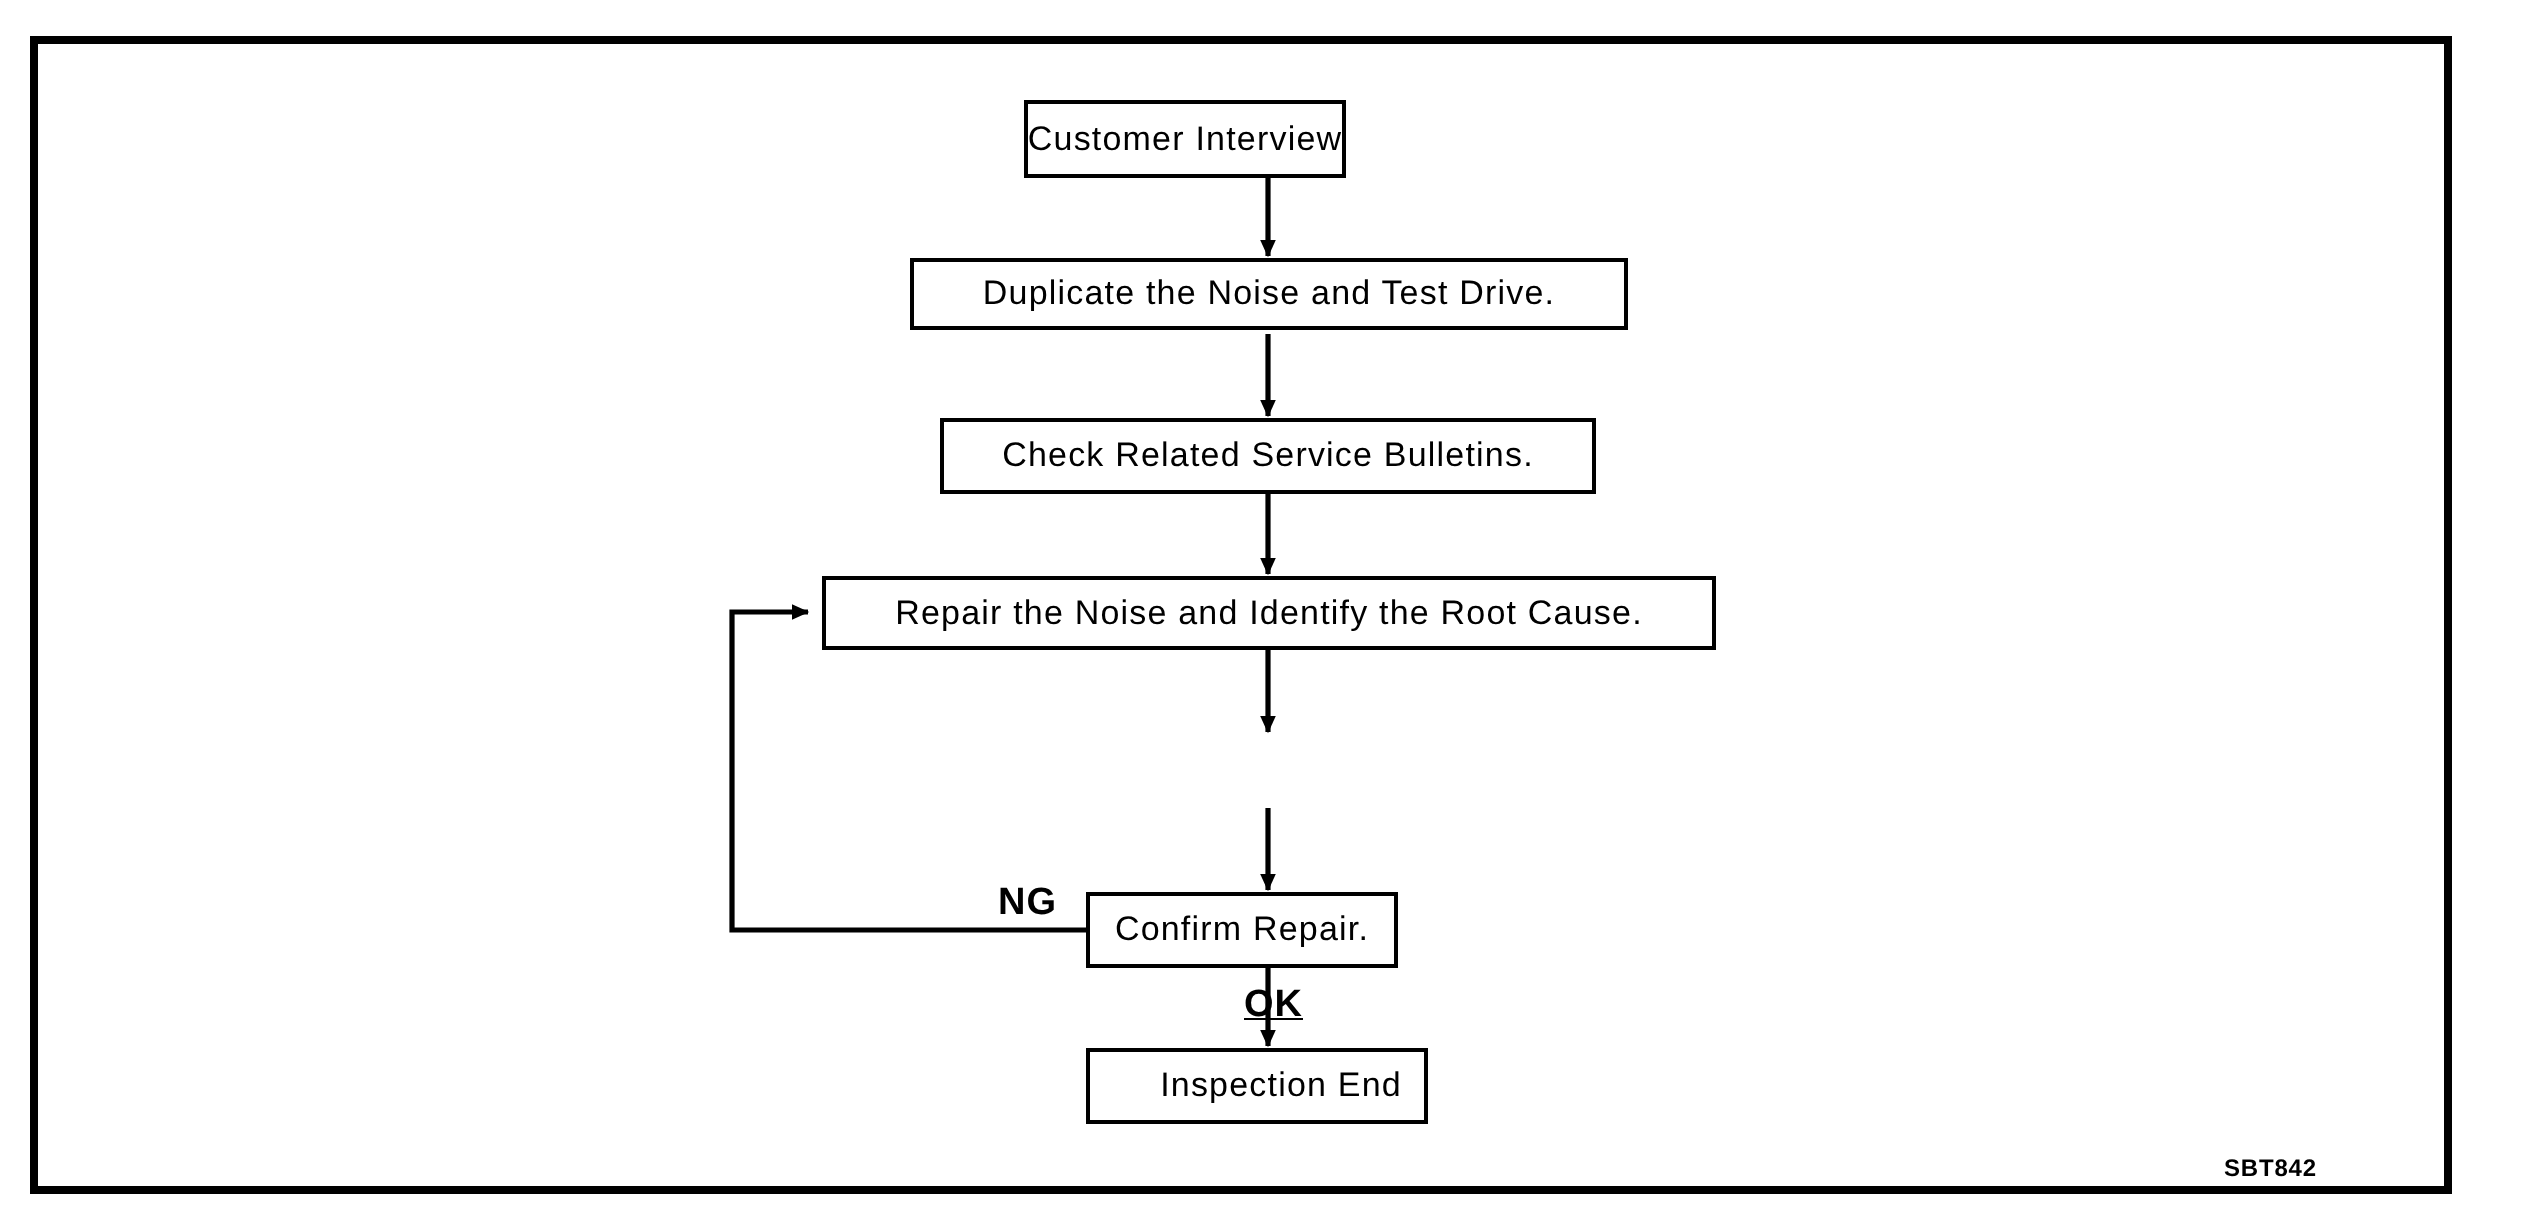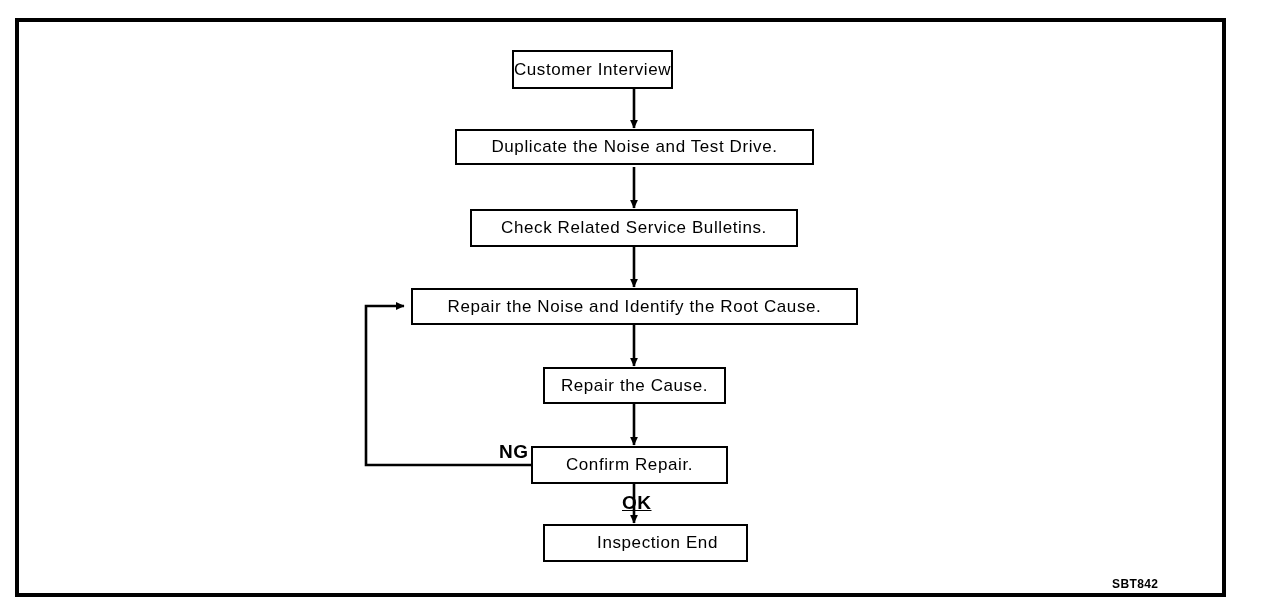--- a/index.html
+++ b/index.html
@@ -108,29 +108,26 @@
   </div>
 
   <div class="node-box" style="left:470px; top:209px; width:328px; height:38px;">
     <span>Check Related Service Bulletins.</span>
   </div>
 
   <div class="node-box" style="left:411px; top:288px; width:447px; height:37px;">
     <span>Repair the Noise and Identify the Root Cause.</span>
   </div>
 
-  <div class="node-box" style="left:543px; top:367px; width:183px; height:37px;">
-    <span>Repair the Cause.</span>
-  </div>
 
-  <div class="node-box" style="left:531px; top:446px; width:197px; height:38px;">
+  <div class="node-box" style="left:543px; top:446px; width:156px; height:38px;">
     <span>Confirm Repair.</span>
   </div>
 
-  <div class="node-box" style="left:543px; top:524px; width:205px; height:38px;padding-left:24px;">
+  <div class="node-box" style="left:543px; top:524px; width:171px; height:38px;padding-left:24px;">
     <span>Inspection End</span>
   </div>
 
   <div class="edge-label" style="left:499px; top:441px;">NG</div>
 
   <div class="edge-label" style="left:622px; top:492px;text-decoration:underline;">OK</div>
 
   <div class="figure-id" style="left:1112px; top:577px;">SBT842</div>
 
 </div>

